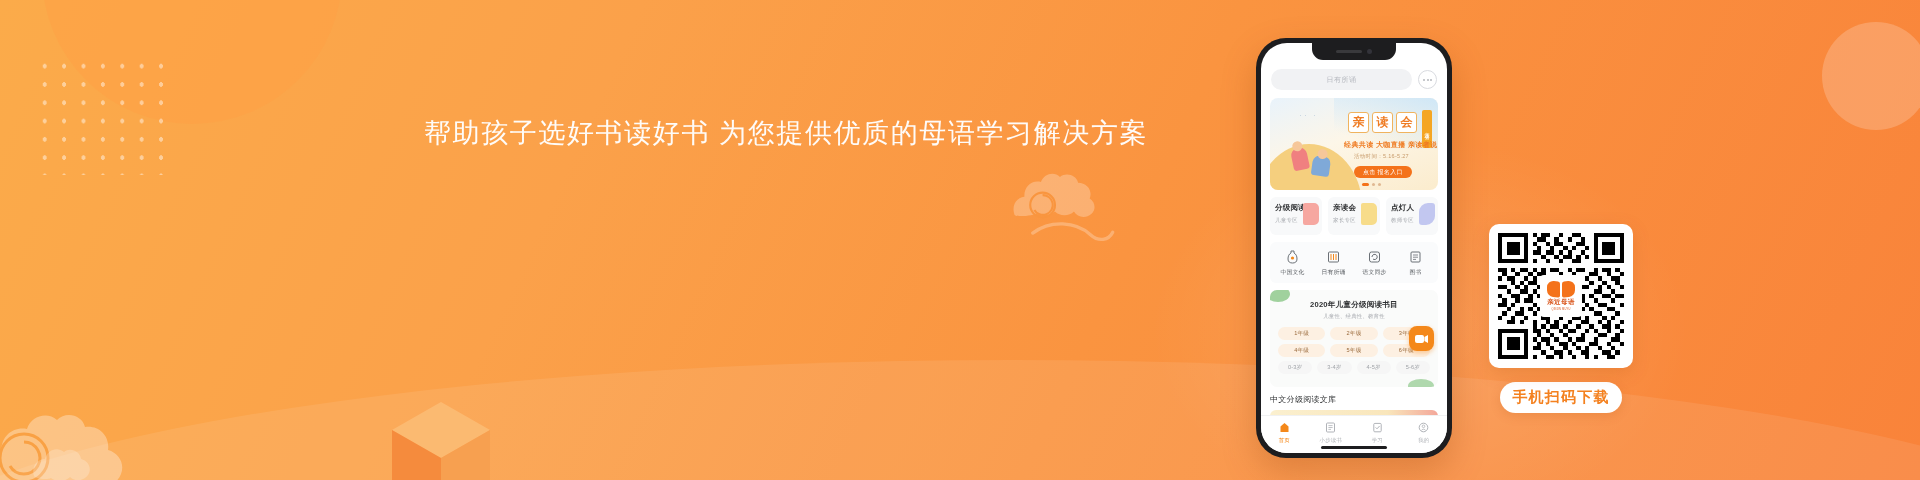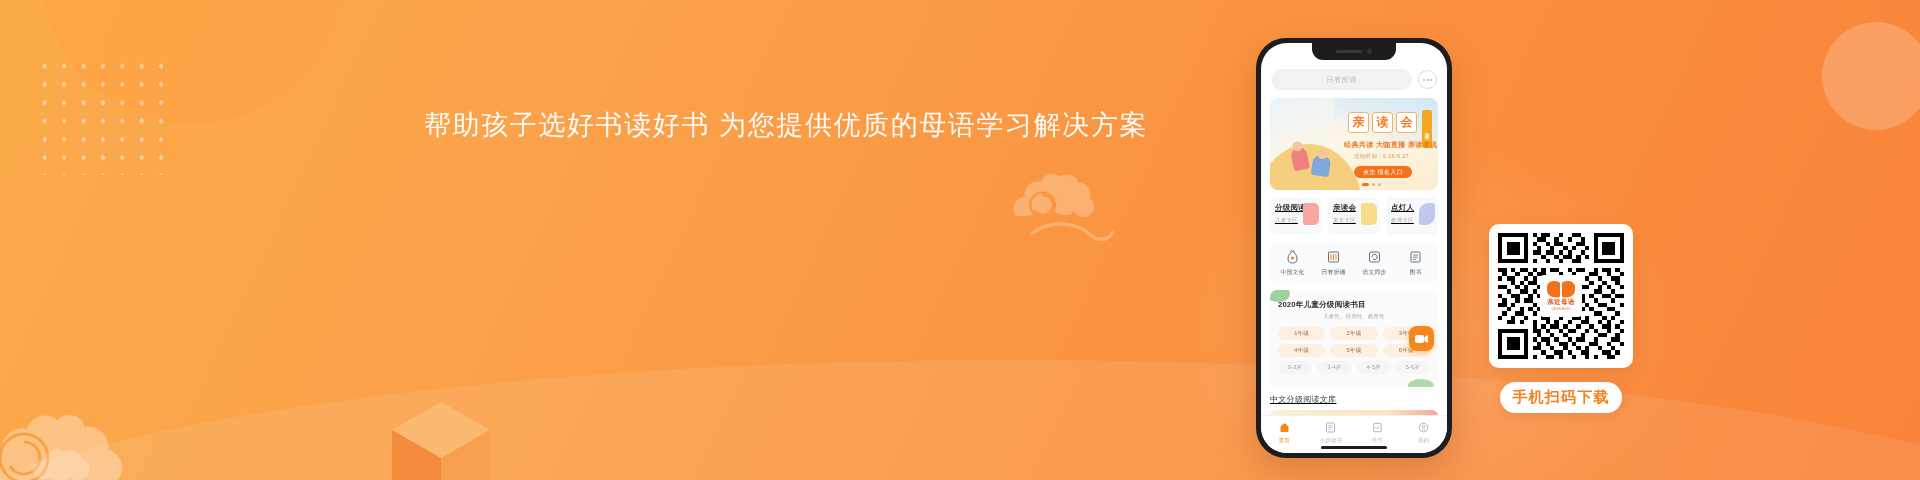--- a/index.html
+++ b/index.html
@@ -64,21 +64,21 @@
     letter-spacing:7px; line-height:1.12;
     text-shadow:0 2px 7px rgba(180,80,10,0.18);
     white-space:nowrap;
   }
   .subtitle {
     margin-top:42px;
     font-size:37px; color:#ffffff; font-weight:400;
     letter-spacing:1.5px; line-height:1.2;
   }
   .tagline {
-    margin-top:12px;
+    margin-top:20px;
     font-size:27px; color:#ffffff; font-weight:400;
     letter-spacing:1.6px; line-height:1.3;
     opacity:.97;
   }
 
   
   .phone {
     position:absolute; left:1256px; top:38px;
     width:196px; height:420px;
     background:#1d1d1f;
@@ -153,21 +153,21 @@
   .hero-btn {
     position:absolute; left:84px; top:68px; height:12px; padding:0 9px;
     background:#f4721a; border-radius:7px; color:#fff; font-size:6px;
     display:flex; align-items:center; letter-spacing:.3px;
   }
   .hero-dots { position:absolute; left:92px; bottom:4px; display:flex; gap:3px; }
   .hero-dots i { width:3px; height:3px; border-radius:50%; background:#e0b892; display:block; }
   .hero-dots i.on { background:#f4721a; width:7px; border-radius:2px; }
 
   
-  .ph-cards { margin:7px 9px 0 9px; display:flex; gap:6px;text-decoration:underline; }
+  .ph-cards { margin:7px 9px 0 9px; display:flex; gap:6px; }
   .ph-card {
     flex:1; height:38px; background:#f8f9fa; border-radius:6px;
     padding:6px 5px; position:relative; overflow:hidden;
   }
   .ph-card .t { font-size:7.5px; font-weight:700; color:#2f3133; letter-spacing:.2px; }
   .ph-card .s { font-size:5.5px; color:#a8abb0; margin-top:4px; letter-spacing:.2px; }
   .card-art { position:absolute; right:3px; top:6px; width:16px; height:22px; border-radius:2px 5px 5px 2px; }
   .art-1 { background:#f6a7a0; }
   .art-2 { background:#f7dc8a; }
   .art-3 { background:#c2c7f0; border-radius:9px 3px 9px 3px; }
@@ -179,39 +179,39 @@
   .ph-ico .g { width:15px; height:15px; display:flex; align-items:center; justify-content:center; }
   .ph-ico .l { font-size:5.8px; color:#54585d; letter-spacing:.2px; }
 
   
   .ph-books { margin:7px 9px 0 9px; background:#fafbfa; border-radius:7px;
     padding:10px 8px 9px; position:relative; overflow:hidden; }
   .leaf-a { position:absolute; left:-4px; top:-4px; width:24px; height:16px;
     background:#8fc98c; border-radius:0 50% 50% 50%; opacity:.85; }
   .leaf-b { position:absolute; right:4px; bottom:-6px; width:26px; height:14px;
     background:#8fc98c; border-radius:50% 50% 0 50%; opacity:.7; }
-  .bk-title { text-align:left; font-size:7.6px; font-weight:700; color:#2f3133; letter-spacing:.2px; }
+  .bk-title { text-align:center; font-size:7.6px; font-weight:700; color:#2f3133; letter-spacing:.2px; }
   .bk-sub { text-align:center; font-size:5.4px; color:#a8abb0; margin-top:3px; letter-spacing:.2px; }
   .bk-rows { margin-top:7px; position:relative; }
   .bk-row { display:flex; gap:5px; margin-bottom:4px; }
   .chip {
     flex:1; height:13px; border-radius:7px; background:#fdf0e2;
     display:flex; align-items:center; justify-content:center;
     font-size:5.6px; color:#9a6a3c; letter-spacing:.2px;
   }
   .chip.age { background:#f6f6f6; color:#9fa2a7; }
   .bk-play {
     position:absolute; right:-4px; top:-1px; width:25px; height:25px;
     border-radius:8px; background:#f4881a; display:flex; align-items:center; justify-content:center;
     box-shadow:0 2px 5px rgba(244,136,26,.4);
   }
   .bk-play svg { display:block; }
 
   
-  .ph-lib { margin:7px 9px 0 9px;text-decoration:underline; }
+  .ph-lib { margin:7px 9px 0 9px; }
   .ph-lib .h { font-size:8px; font-weight:400; color:#2f3133; letter-spacing:.3px; }
   .lib-card { margin-top:5px; height:20px; border-radius:6px;
     background:linear-gradient(90deg,#fbf0cf 0%,#f9e6bb 70%,#f3a79a 100%); position:relative; overflow:hidden; }
   .lib-card:before { content:""; position:absolute; left:26px; bottom:-12px; width:40px; height:24px;
     border-radius:50% 50% 0 0/100% 100% 0 0; background:#d8b273; }
 
   
   .ph-tabs {
     position:absolute; left:0; right:0; bottom:0; height:38px;
     background:#ffffff; border-top:1px solid #f0f1f2;

